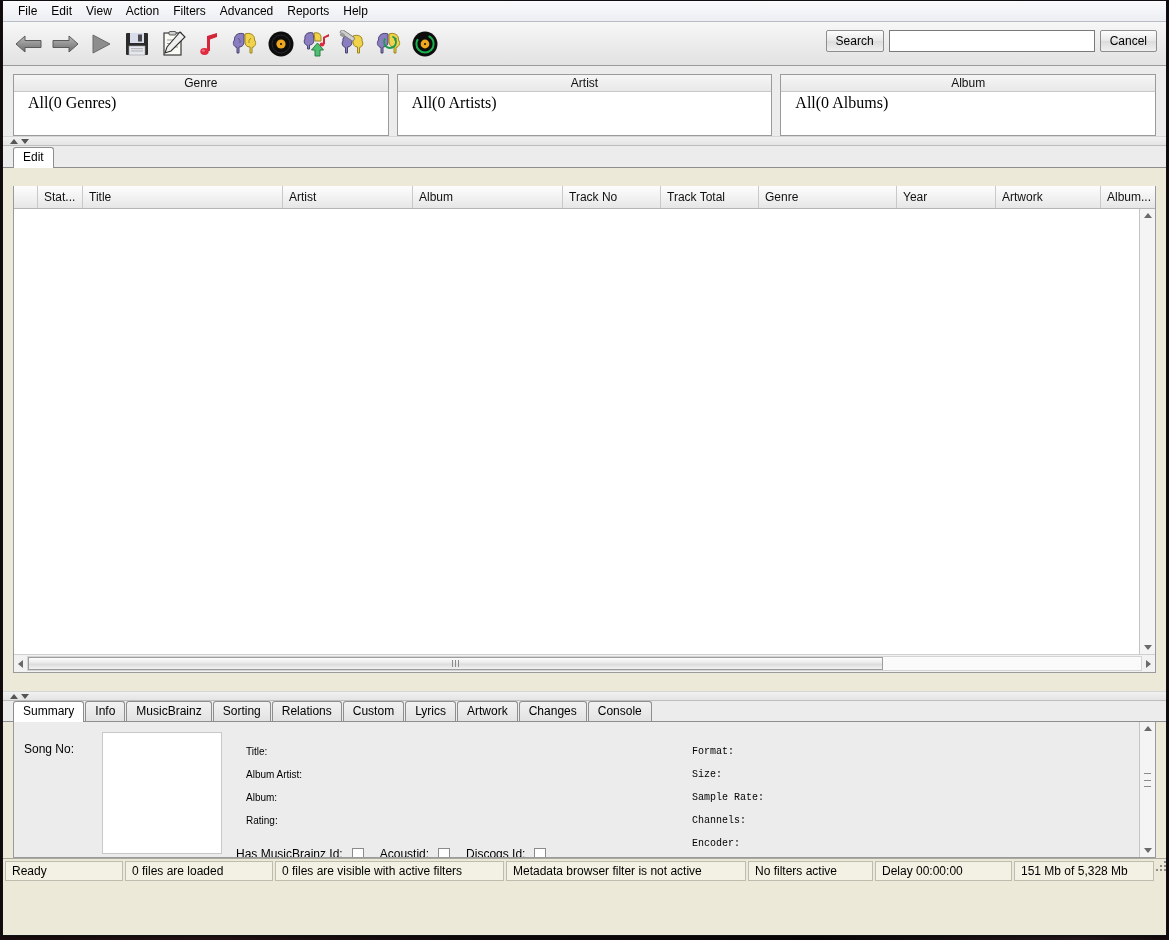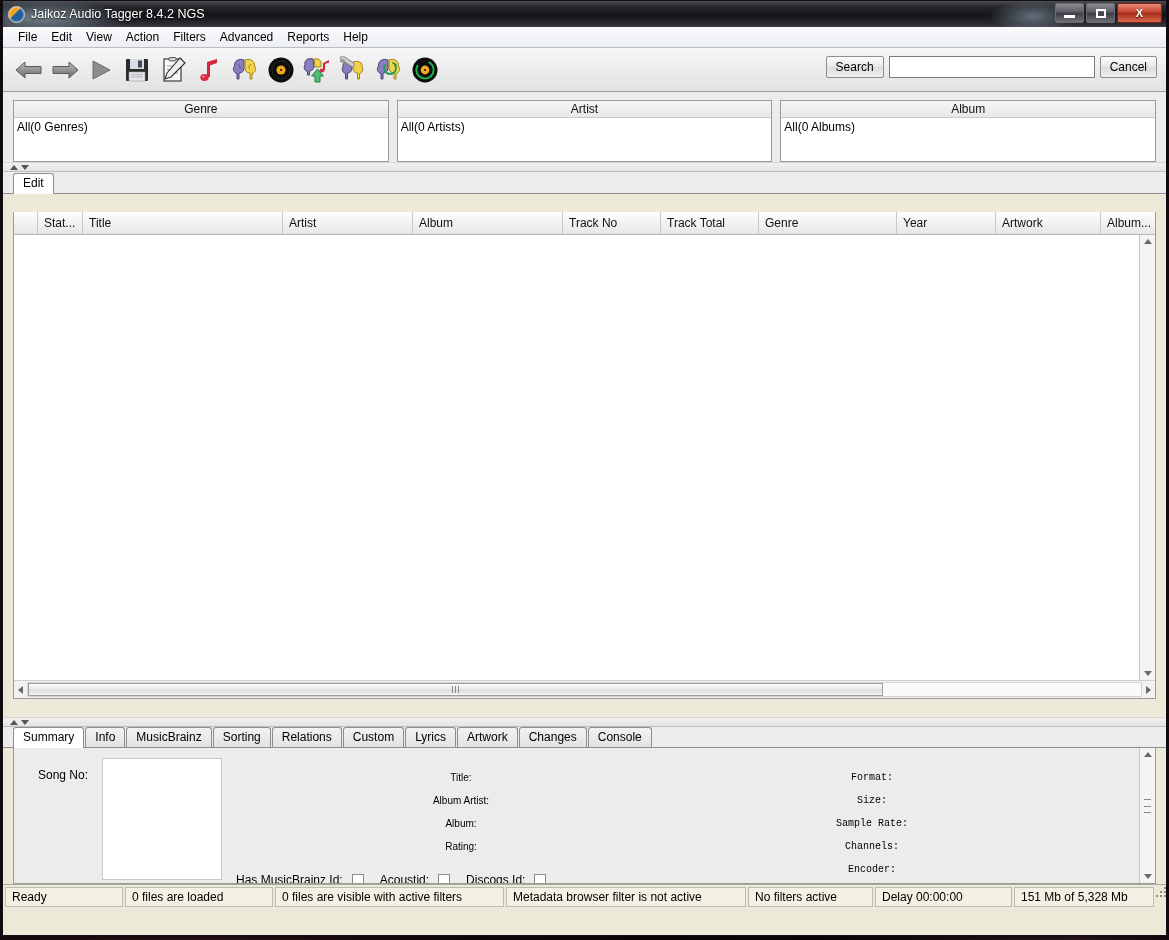--- a/index.html
+++ b/index.html
@@ -168,23 +168,24 @@
     background: linear-gradient(180deg,#f6f6f6 0%, #e8e8e8 100%);
     border-bottom: 1px solid #c8c8c8;
     text-align: center;
     font-size: 12px;
     color: #111;
     line-height: 16px;
   }
   .browser-body {
     flex: 1 1 auto;
     background: #ffffff;
-    font-size: 12px;
-    padding: 2px 3px;
+    font-size: 16px;
+    padding: 2px 14px;
     color: #000;
+    font-family: Liberation Serif, serif;
   }
 
   
   .splitter {
     height: 10px;
     background: linear-gradient(180deg,#f1f1f1 0%, #e4e4e4 100%);
     border-top: 1px solid #d6d6d6;
     border-bottom: 1px solid #bdbdbd;
     display: flex; align-items: center;
     padding-left: 7px;
@@ -320,21 +321,20 @@
     border-bottom: 1px solid #8e8e8e;
   }
   #detail-pane {
     margin: 0 10px;
     height: 136px;
     background: #ececec;
     border: 1px solid #9a9a9a;
     border-top: none;
     display: flex;
     overflow: hidden;
-    text-align: center;
   }
   #detail-inner {
     flex: 1 1 auto;
     display: flex;
     padding: 10px 0 0 10px;
     position: relative;
     overflow: hidden;
   }
   #songno-col {
     width: 78px; flex: 0 0 auto;
@@ -401,35 +401,20 @@
   }
   .grip-grid { display: grid; grid-template-columns: repeat(3,4px); grid-template-rows: repeat(3,4px); }
 </style>
 </head>
 <body>
 
 <div id="desktop"></div>
 
 <div id="window">
 
-  <div id="titlebar">
-    <div class="glass-left"></div>
-    <div class="glass-right"></div>
-    <div id="app-icon"></div>
-    <div id="title-text">Jaikoz Audio Tagger 8.4.2 NGS</div>
-    <div id="win-buttons">
-      <div class="winbtn">
-          <span class="min-glyph"></span>
-        </div>
-      <div class="winbtn">
-          <span class="max-glyph"></span>
-        </div>
-      <div class="winbtn close">X</div>
-    </div>
-  </div>
 
   <div id="menubar">
     <div class="menu-item">File</div>
     <div class="menu-item">Edit</div>
     <div class="menu-item">View</div>
     <div class="menu-item">Action</div>
     <div class="menu-item">Filters</div>
     <div class="menu-item">Advanced</div>
     <div class="menu-item">Reports</div>
     <div class="menu-item">Help</div>

